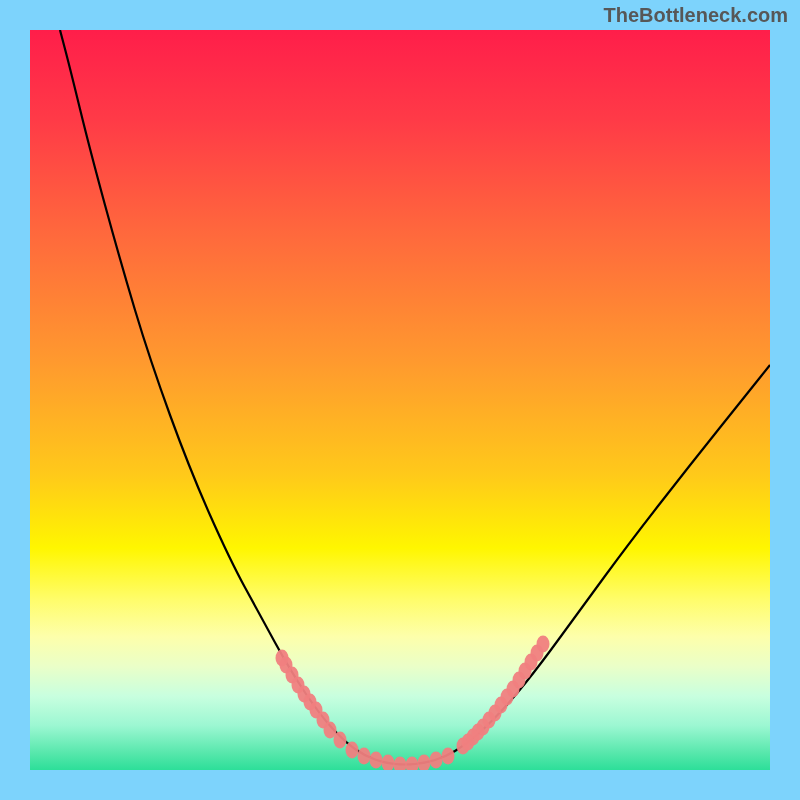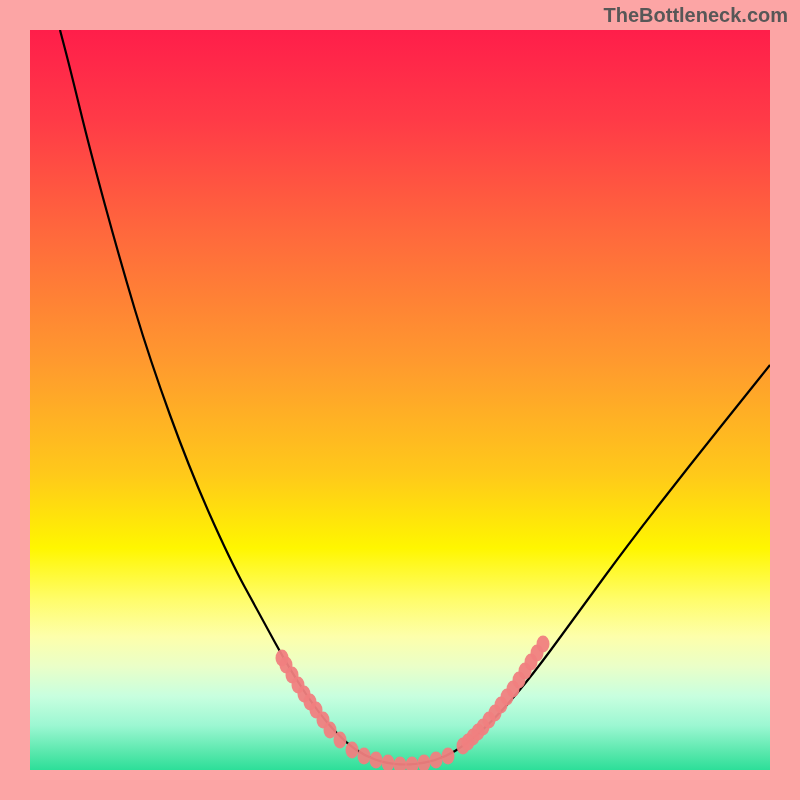--- a/index.html
+++ b/index.html
@@ -10,21 +10,21 @@
     overflow: hidden;
     background: #000;
     font-family: Arial, Helvetica, sans-serif;
   }
   .frame {
     position: absolute;
     left: 0;
     top: 0;
     width: 800px;
     height: 800px;
-    background: #fca5a5;
+    background: #7dd3fc;
   }
   .plot {
     position: absolute;
     left: 30px;
     top: 30px;
     width: 740px;
     height: 740px;
     background: linear-gradient(
       to bottom,
       #ff1e4a 0%,

